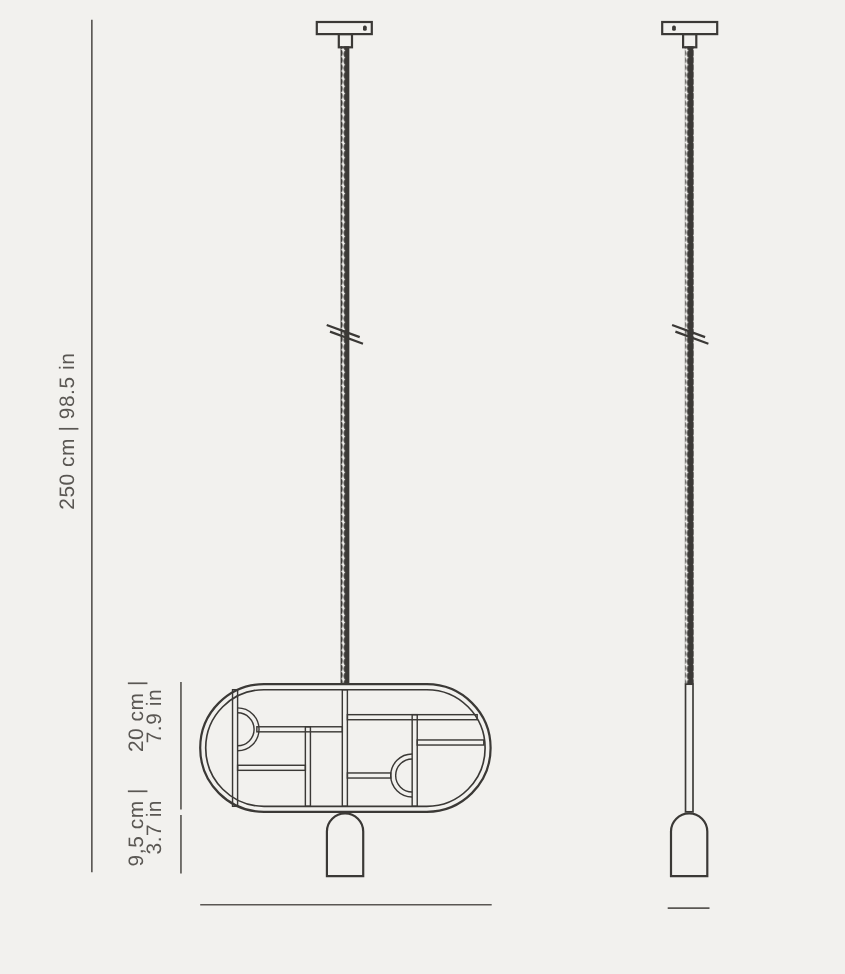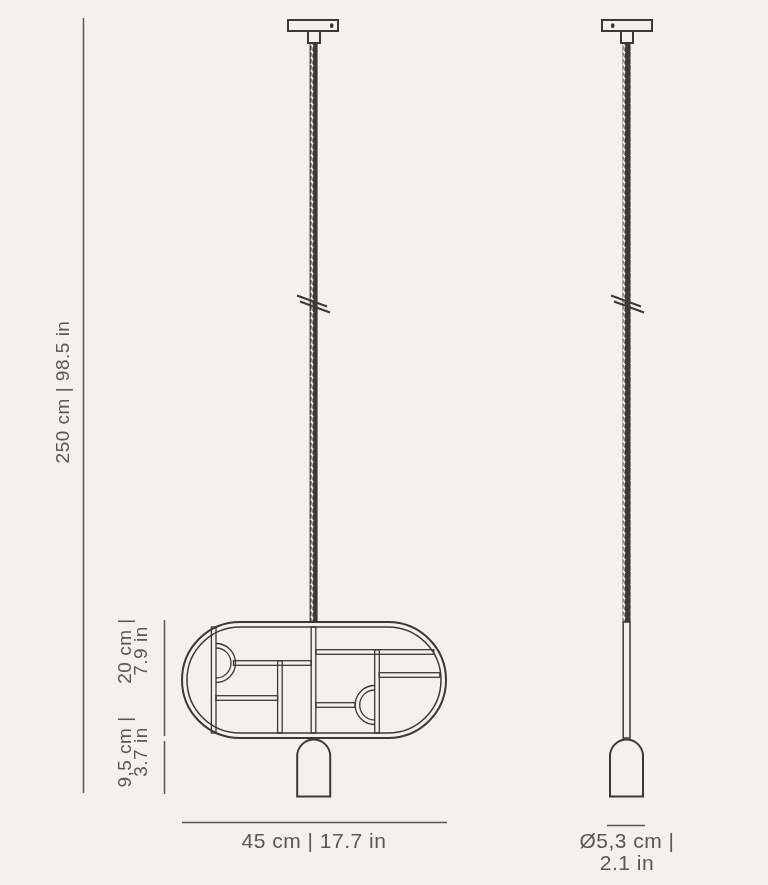--- a/index.html
+++ b/index.html
@@ -101,20 +101,15 @@
   <div class="dim-label v" style="left:133px;top:651px;">
     <div>20 cm |</div>
     <div>7.9 in</div>
   </div>
 
   <div class="dim-label v" style="left:133px;top:752px;">
     <div>9,5 cm |</div>
     <div>3.7 in</div>
   </div>
 
-  <div class="dim-label h" style="left:314px;top:841px;">45 cm | 17.7 in</div>
 
-  <div class="dim-label h" style="left:627px;top:852px;">
-    <div>Ø5,3 cm |</div>
-    <div>2.1 in</div>
-  </div>
 
 </div>
 
 </body></html>

